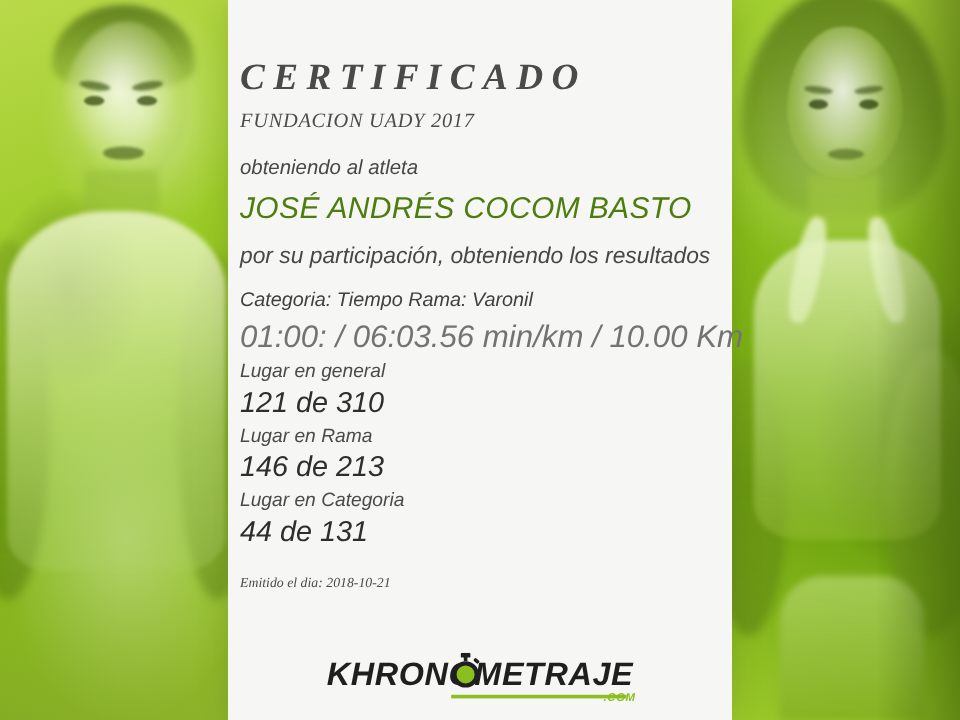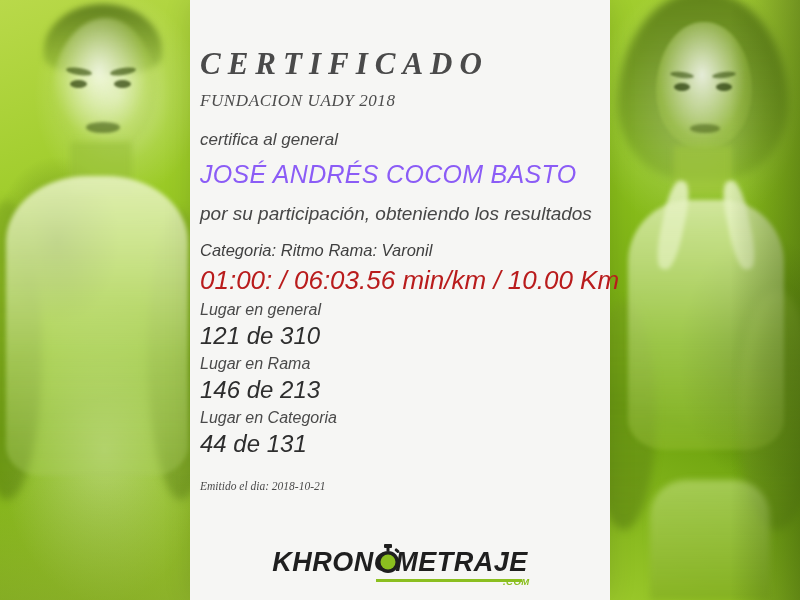--- a/index.html
+++ b/index.html
@@ -276,42 +276,42 @@
     font-family: "Liberation Serif", serif;
   }
   .line-small {
     margin-top: 19px;
     font-size: 17px;
     color: #474747;
   }
   .athlete {
     margin-top: 10px;
     font-size: 25px;
-    color: #8b5cf6;
+    color: #4d7c0f;
     letter-spacing: 0.3px;
   }
   .participation {
     margin-top: 14px;
     font-size: 19px;
     color: #474747;
   }
   .category {
     margin-top: 16px;
     font-size: 16.5px;
     color: #3f3f3f;
   }
   .metric-label {
     margin-top: 17px;
     font-size: 16px;
     color: #4a4a4a;
   }
   .result-big {
     margin-top: 5px;
     font-size: 26px;
-    color: #b91c1c;
+    color: #737373;
     white-space: nowrap;
   }
   .place-label {
     margin-top: 5px;
     font-size: 16px;
     color: #4a4a4a;
   }
   .place-value {
     margin-top: 3px;
     font-size: 24px;
@@ -406,27 +406,27 @@
     <div class="strap-r"></div>
     <div class="top"></div>
     <div class="waist"></div>
     <div class="shadow-right"></div>
   </div>
 
   <div class="card">
     <div class="card-inner">
 
       <div class="title">CERTIFICADO</div>
-      <div class="subtitle">FUNDACION UADY 2018</div>
-
-      <div class="line-small">certifica al general</div>
+      <div class="subtitle">FUNDACION UADY 2017</div>
+
+      <div class="line-small">obteniendo al atleta</div>
       <div class="athlete">JOSÉ ANDRÉS COCOM  BASTO</div>
 
       <div class="participation">por su participación, obteniendo los resultados</div>
-      <div class="category">Categoria: Ritmo Rama: Varonil</div>
+      <div class="category">Categoria: Tiempo Rama: Varonil</div>
 
       <div class="result-big">01:00: / 06:03.56 min/km / 10.00 Km</div>
 
       <div class="place-label">Lugar en general</div>
       <div class="place-value">121 de 310</div>
 
       <div class="place-label">Lugar en Rama</div>
       <div class="place-value">146 de 213</div>
 
       <div class="place-label">Lugar en Categoria</div>

